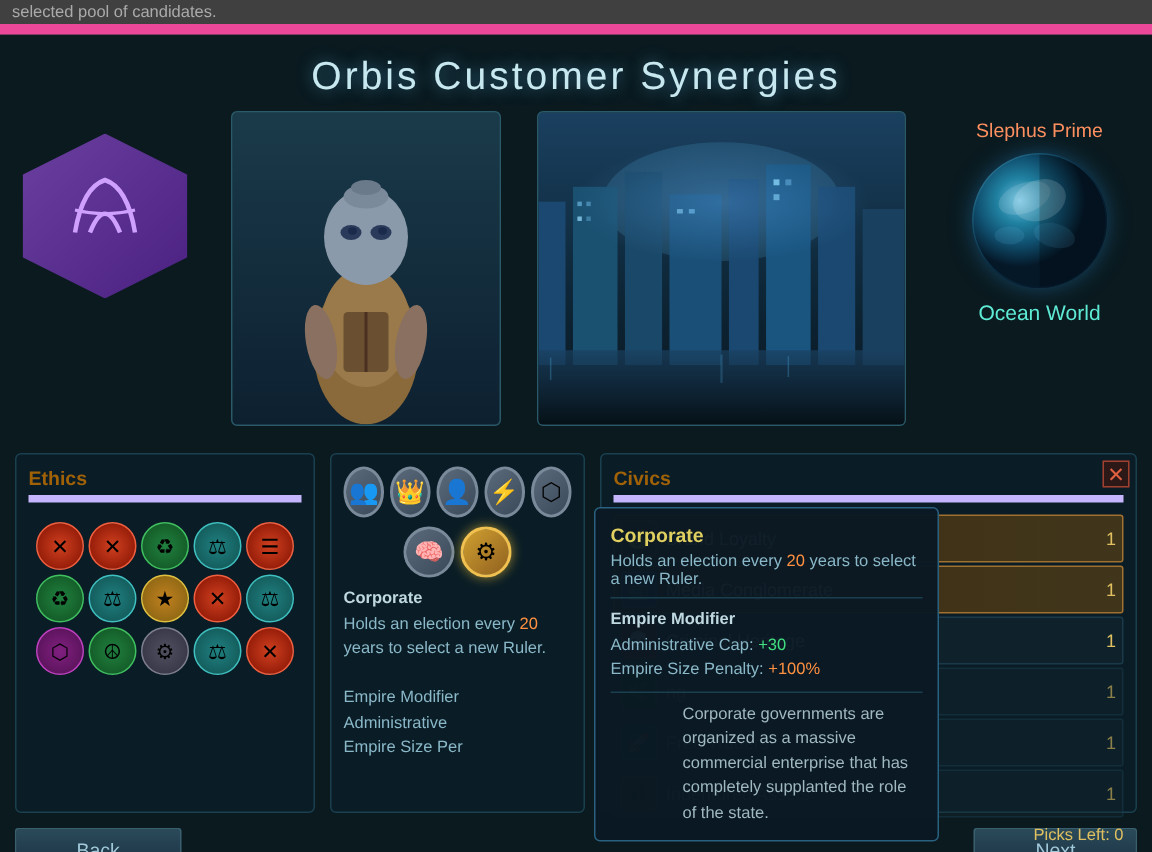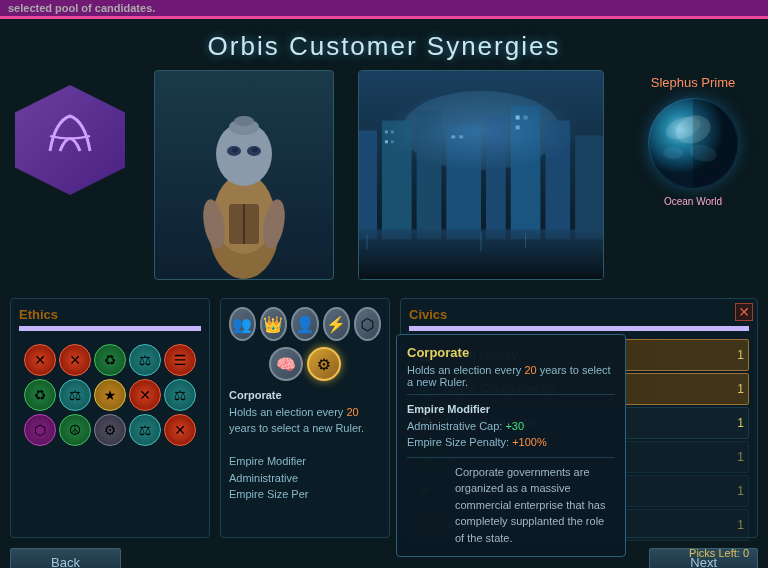--- a/index.html
+++ b/index.html
@@ -6,26 +6,25 @@
     body {
       width: 768px;
       height: 568px;
       background: #0a1a1f;
       font-family: 'Trebuchet MS', sans-serif;
       overflow: hidden;
       position: relative;
     }
 
     .top-bar {
-      background: #701a75;
+      background: #404040;
       color: #aaa;
       font-size: 11px;
       padding: 2px 8px;
-      border-bottom: 3px solid #ec4899;
-      font-weight: bold;
+      border-bottom: 7px solid #ec4899;
     }
 
     .main-title {
       text-align: center;
       color: #c8e8f0;
       font-size: 26px;
       font-weight: normal;
       letter-spacing: 2px;
       padding: 12px 12px 8px;
       text-shadow: 0 0 10px rgba(100,200,255,0.5);
@@ -140,22 +139,22 @@
       top: 20%;
       left: 30%;
       width: 40%;
       height: 30%;
       background: rgba(255,255,255,0.15);
       border-radius: 50%;
       transform: rotate(-20deg);
     }
 
     .planet-type {
-      color: #f9a8d4;
-      font-size: 10px;
+      color: #5eead4;
+      font-size: 14px;
       margin-top: 8px;
       text-align: right;
     }
 
     .bottom-section {
       display: flex;
       padding: 0 10px;
       gap: 10px;
       margin-top: 8px;
       height: 240px;

